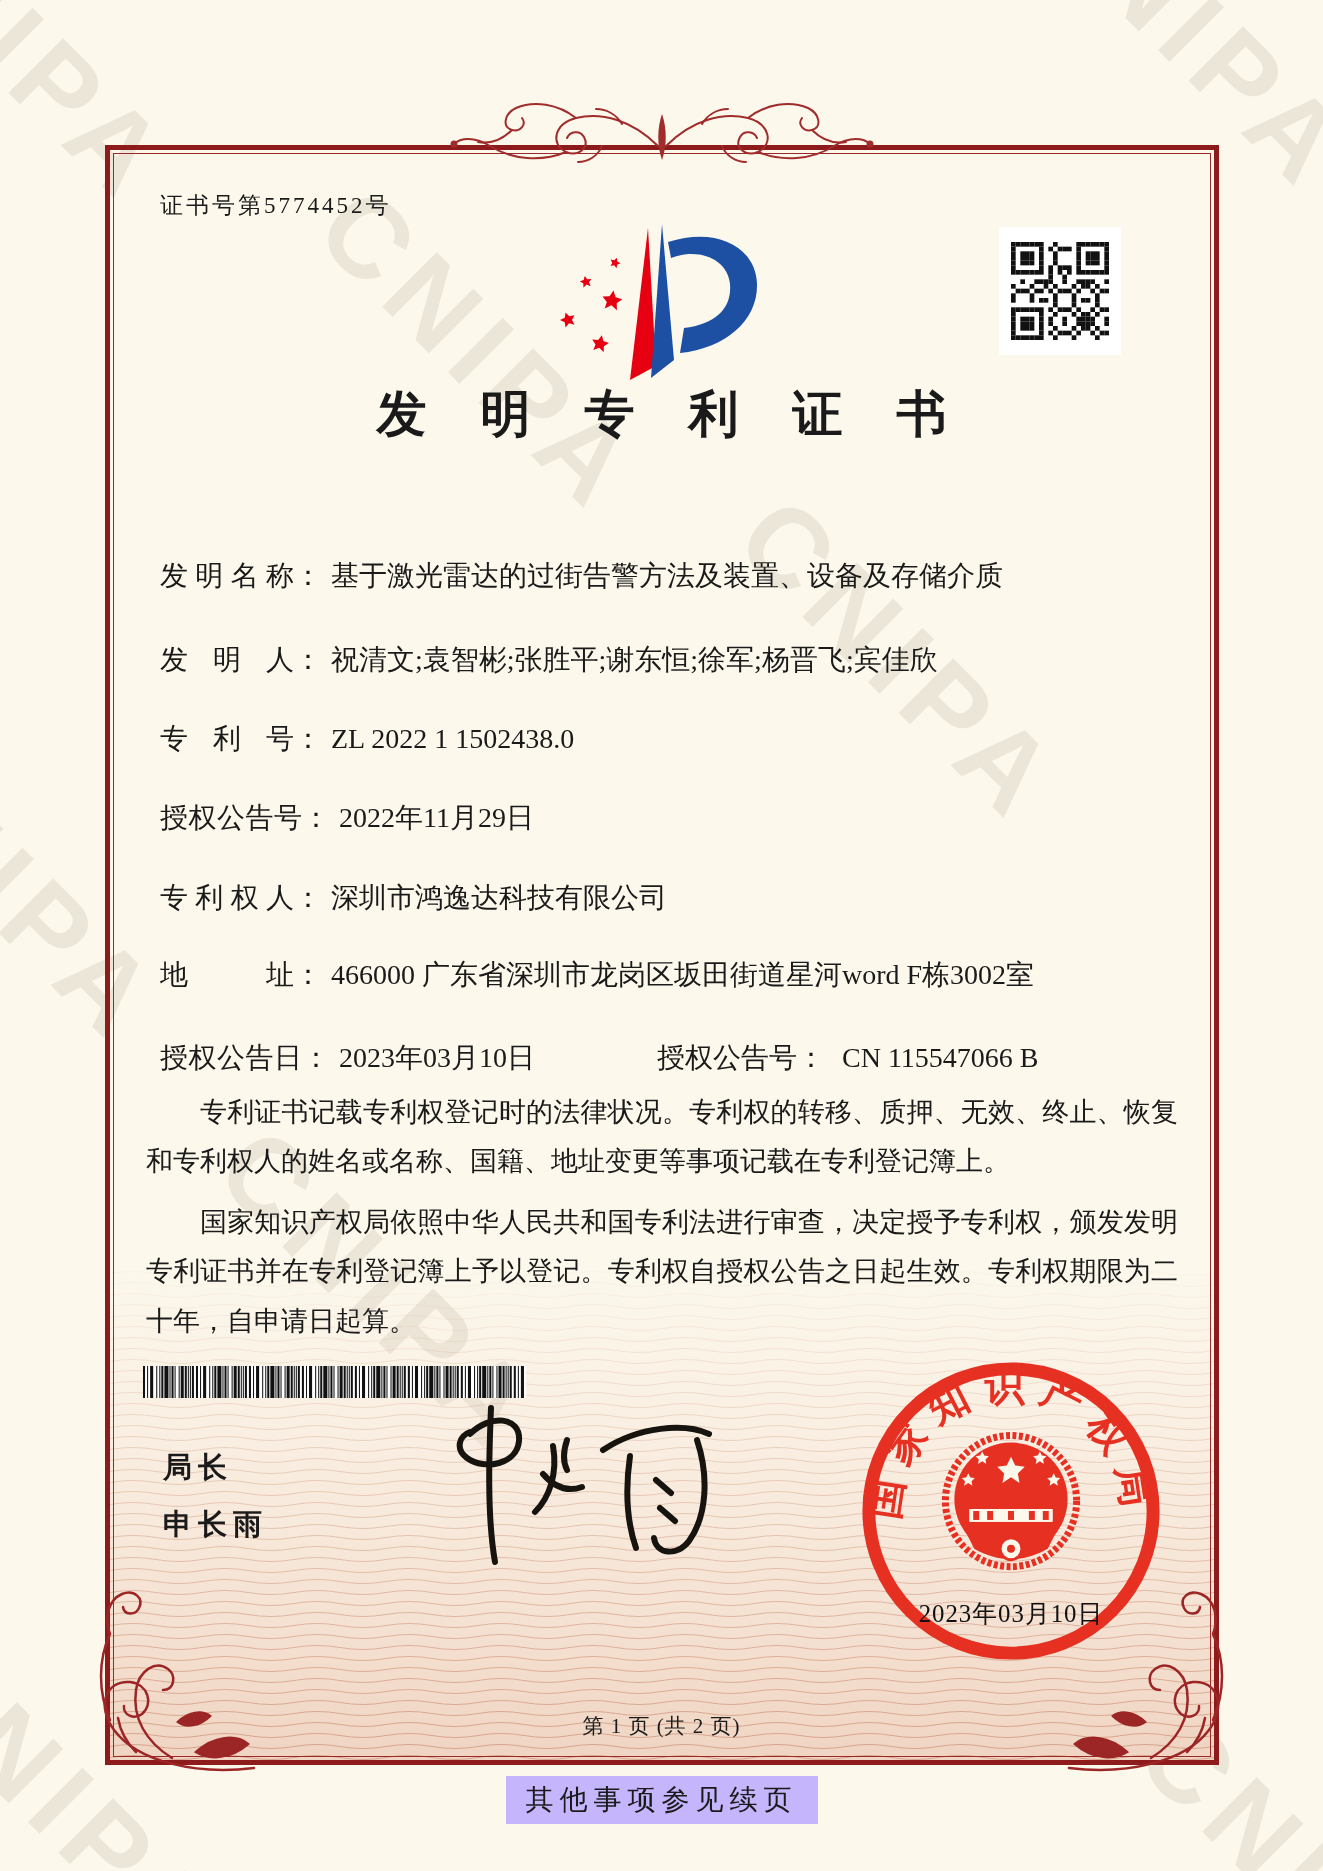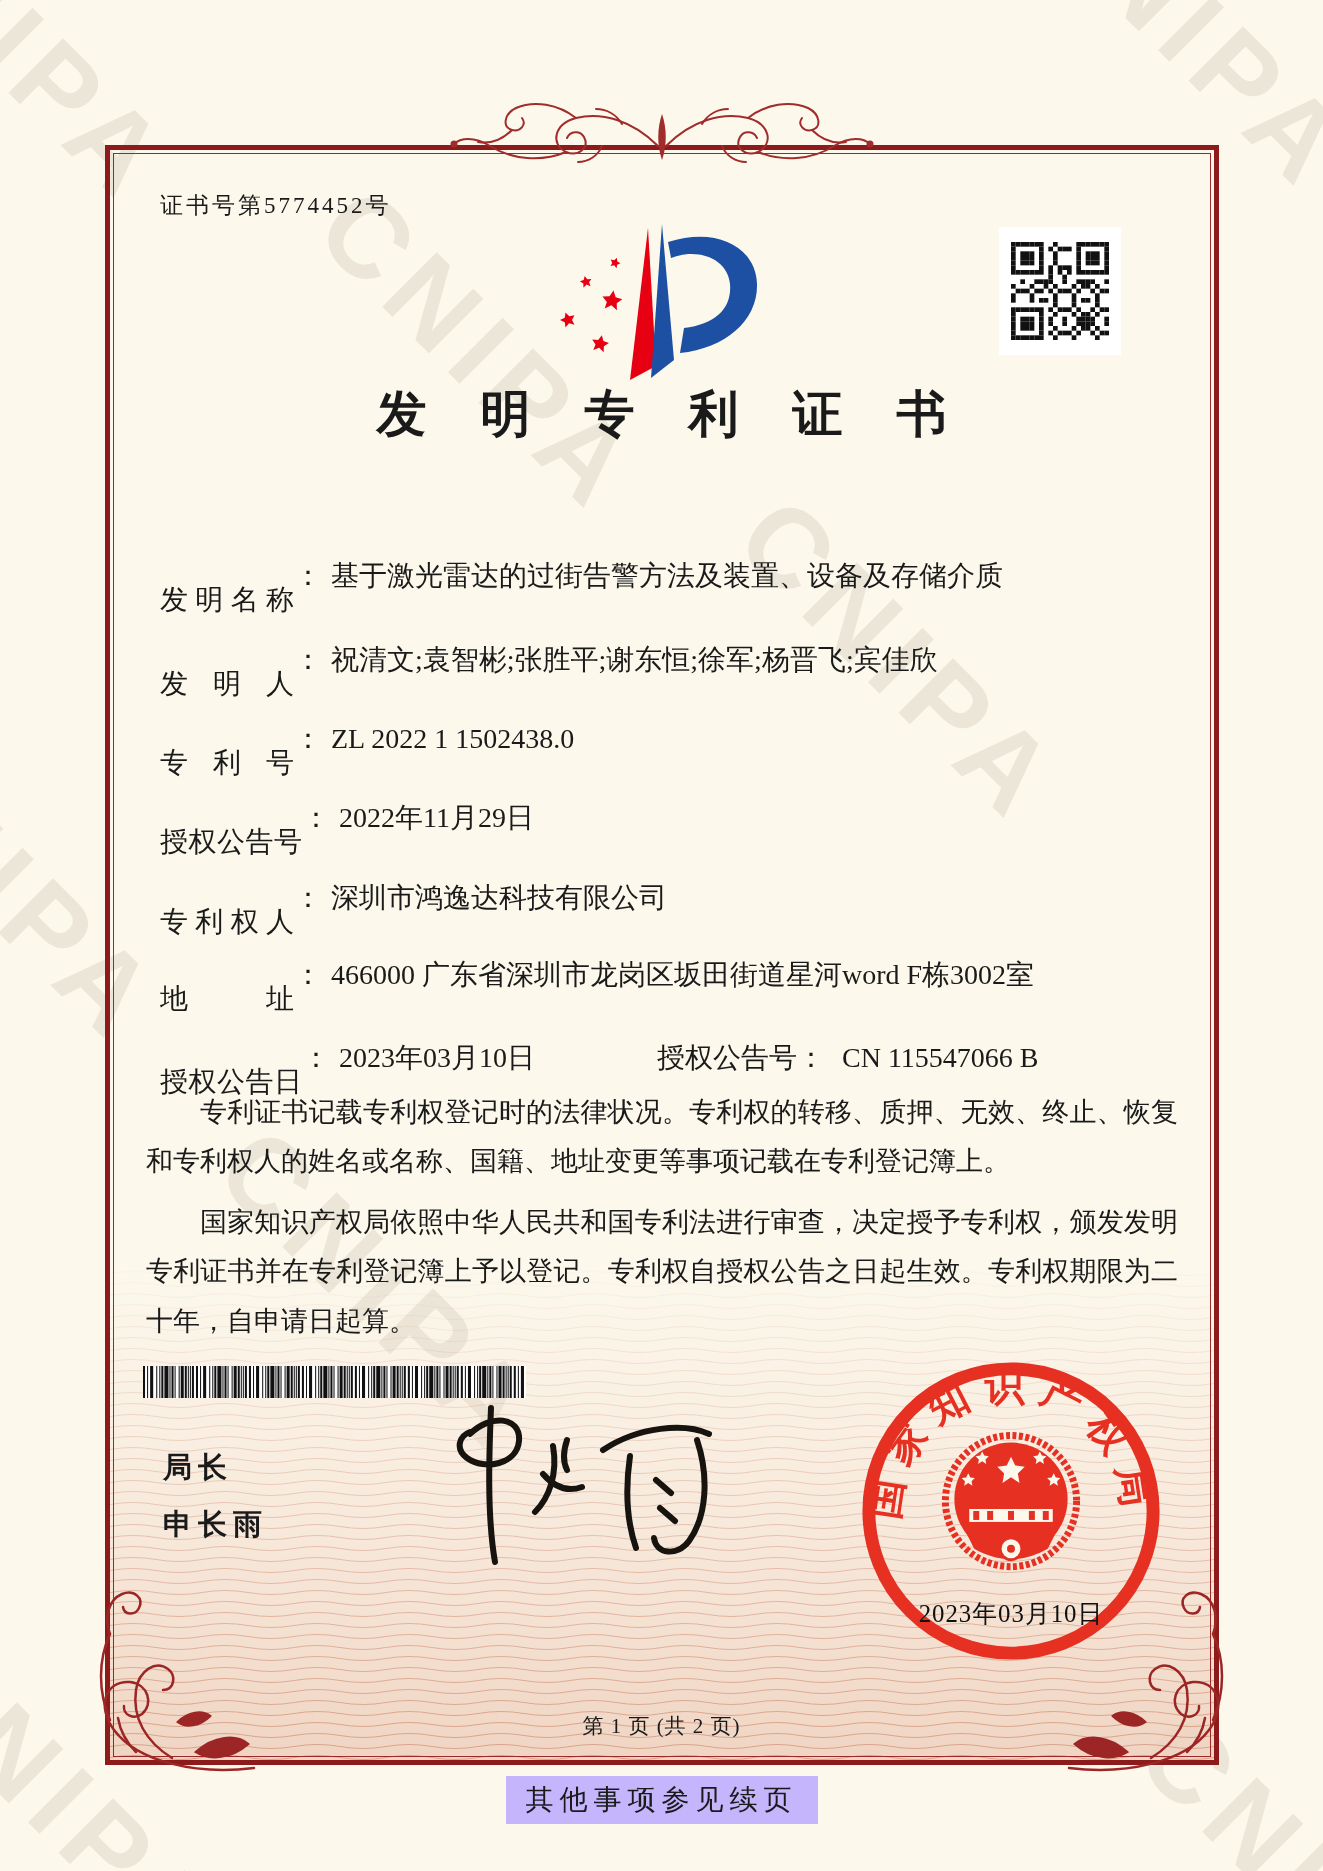--- a/index.html
+++ b/index.html
@@ -24,21 +24,21 @@
   .orn-br{left:1062px;top:1572px;}
 
   .content{position:absolute;inset:0;z-index:5;}
 
   .certno{position:absolute;left:160px;top:190px;font-size:23px;letter-spacing:3px;}
   .logo{position:absolute;left:548px;top:220px;}
   .qrbox{position:absolute;left:999px;top:227px;width:122px;height:128px;background:#ffffff;display:flex;align-items:center;justify-content:center;}
   .title{position:absolute;left:0;top:381px;width:100%;text-align:center;font-size:50px;font-weight:bold;letter-spacing:54px;text-indent:54px;}
 
   .frow{position:absolute;left:160px;width:1010px;font-size:28px;line-height:1.3;}
-  .lbl{display:inline-block;width:134px;text-align:justify;text-align-last:justify;vertical-align:top;margin-top:24px;}
+  .lbl{display:inline-block;width:134px;text-align:justify;text-align-last:justify;vertical-align:top;}
   .lbl.w5{width:142px;}
   .cln{display:inline-block;vertical-align:top;}
   .val{display:inline-block;margin-left:2px;vertical-align:top;max-width:760px;}
   .frow .col2{position:absolute;left:497px;top:0;white-space:nowrap;}
 
   .bodytext{position:absolute;left:146px;top:1088px;width:1032px;font-size:27px;line-height:1.82;text-align:justify;}
   .bodytext p{margin:0 0 12px 0;text-indent:2em;}
 
   .barcode{position:absolute;left:143px;top:1366px;background:#ffffff;line-height:0;}
 

